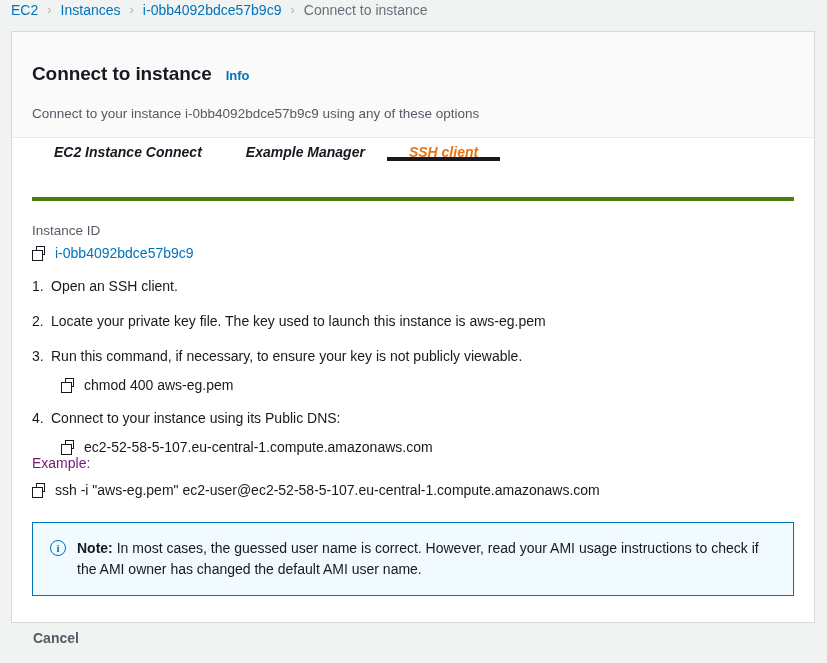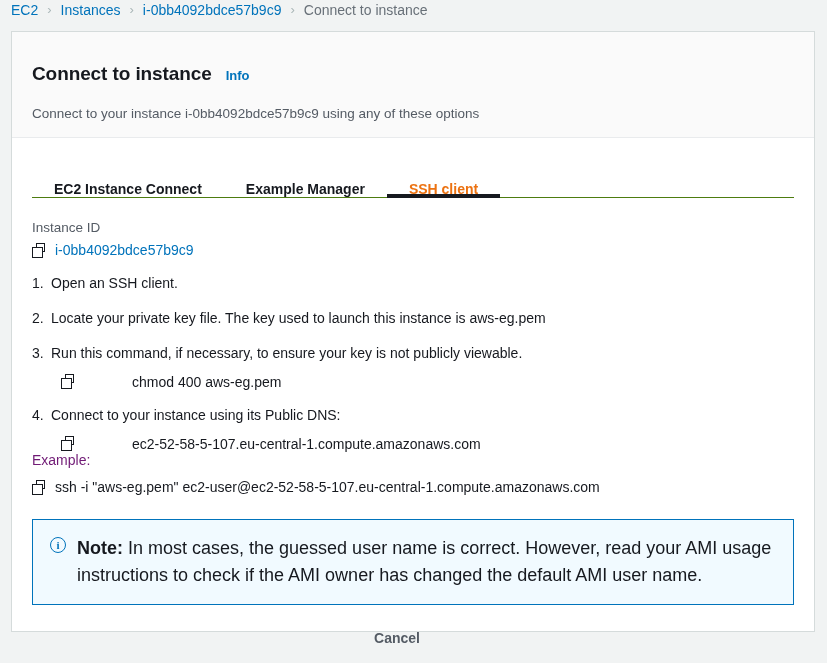--- a/index.html
+++ b/index.html
@@ -81,24 +81,25 @@
     color: #545b64;
   }
 
   .card-body {
     padding: 0 20px 26px 20px;
   }
 
   
   .tabs {
     display: flex;
-    align-items: flex-end;
-    border-bottom: 1px solid #4d7c0f;
+    align-items: flex-start;
+    border-bottom: 4px solid #4d7c0f;
     margin-top: 6px;
     height: 53px;
+    font-style: italic;
   }
   .tab {
     display: flex;
     align-items: center;
     padding: 0 22px;
     font-size: 14px;
     font-weight: bold;
     color: #16191f;
     cursor: pointer;
     position: relative;
@@ -182,26 +183,25 @@
     line-height: 1.35;
   }
   .step-num {
     flex: 0 0 auto;
     width: 19px;
   }
   .step-text { flex: 1 1 auto; }
 
   .cmd-row {
     display: flex;
-    align-items: flex-start;
+    align-items: flex-end;
     margin-top: 11px;
     margin-left: 29px;
     font-size: 14px;
     color: #16191f;
-    gap: 48px;
   }
 
   .example-label {
     font-size: 14px;
     color: #701a75;
   }
   .example-row {
     display: flex;
     align-items: center;
     margin-top: 11px;
@@ -231,36 +231,36 @@
     font-family: "Liberation Serif", serif;
     display: flex;
     align-items: center;
     justify-content: center;
     line-height: 1;
     margin-top: 2px;
     margin-right: 11px;
   }
   .note-text {
     flex: 1 1 auto;
-    font-size: 18px;
+    font-size: 14px;
     color: #16191f;
     line-height: 1.5;
   }
   .note-bold { font-weight: bold; }
 
   
   .footer {
     position: absolute;
-    left: 4px;
+    left: 22px;
     top: 613px;
     width: 804px;
     height: 50px;
     display: flex;
     align-items: center;
-    justify-content: center;
+    justify-content: flex-start;
     padding-right: 18px;
     box-sizing: border-box;
   }
   .cancel-button {
     font-size: 14px;
     font-weight: bold;
     color: #545b64;
     background: transparent;
     border: 1px solid transparent;
     padding: 5px 10px;

